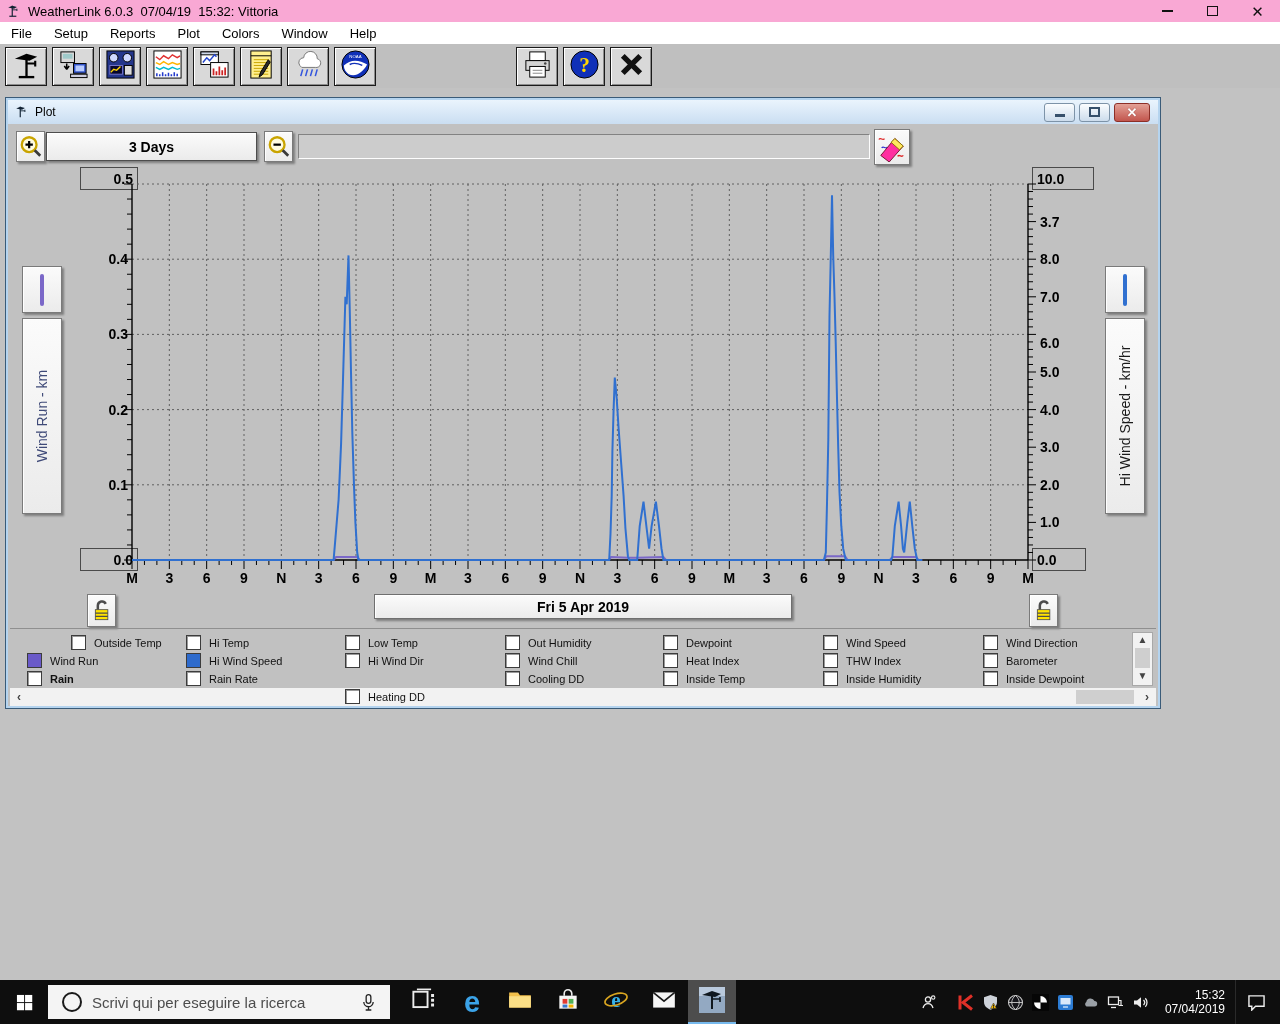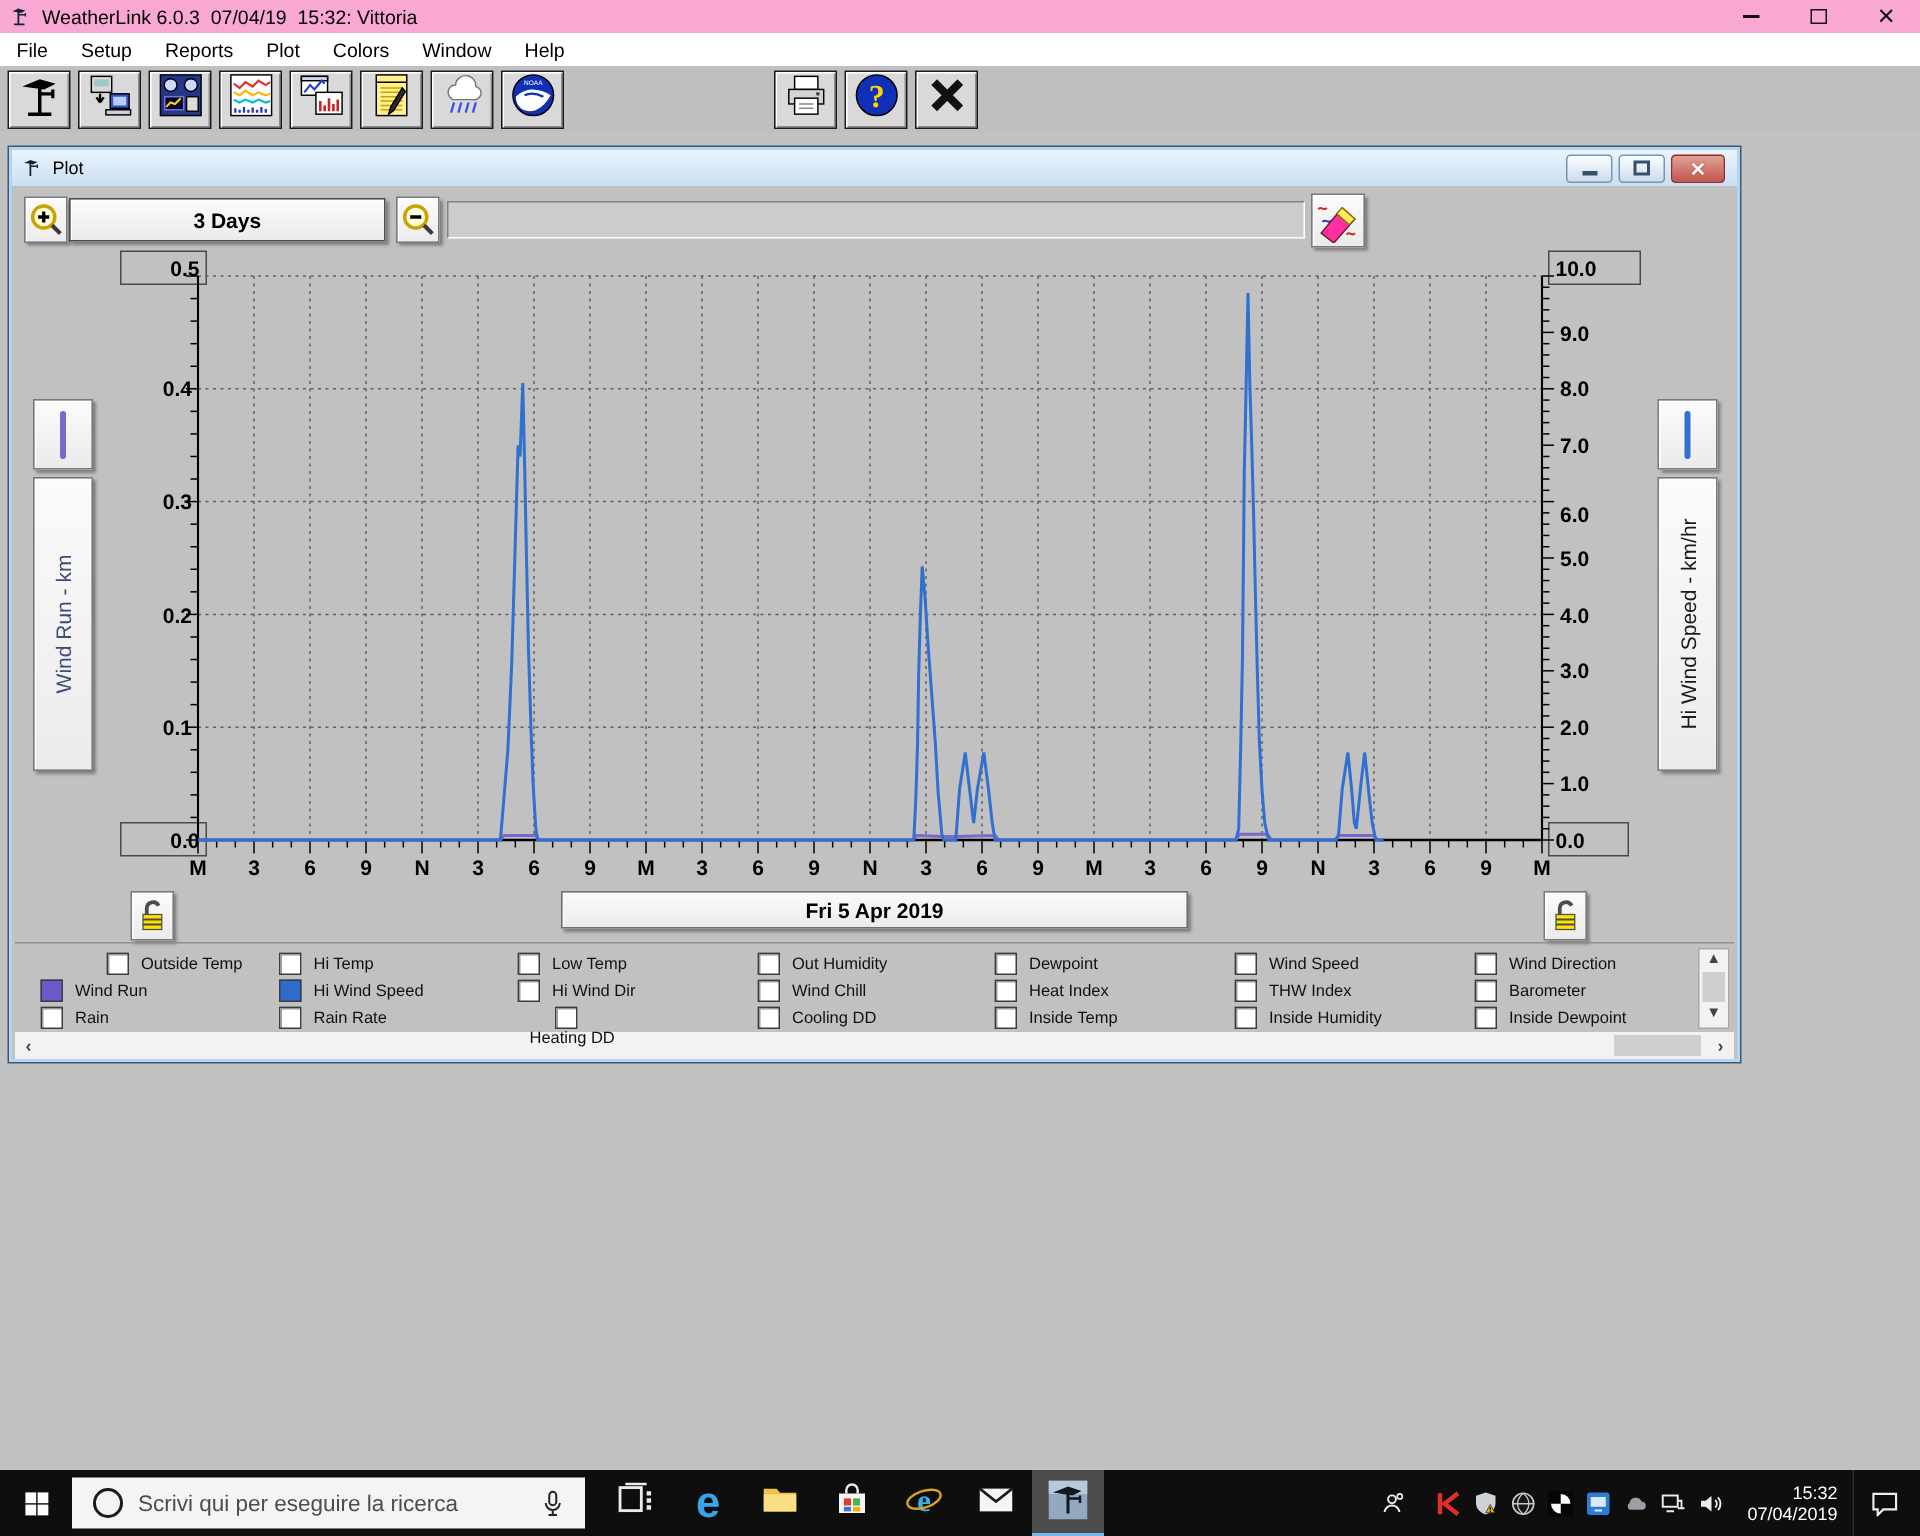--- a/index.html
+++ b/index.html
@@ -281,21 +281,21 @@
     <div id="box-left-max" class="axis-box">0.5</div>
     <div id="box-left-min" class="axis-box">0.0</div>
     <div id="box-right-max" class="axis-box">10.0</div>
     <div id="box-right-min" class="axis-box">0.0</div>
 
     <div id="tick-labels">
         <div class="ytick left" style="top: 151.2px;">0.4</div>
         <div class="ytick left" style="top: 226.4px;">0.3</div>
         <div class="ytick left" style="top: 301.6px;">0.2</div>
         <div class="ytick left" style="top: 376.8px;">0.1</div>
-        <div class="ytick right" style="top: 113.6px;">9.0</div>
+        <div class="ytick right" style="top: 113.6px;">3.7</div>
         <div class="ytick right" style="top: 151.2px;">8.0</div>
         <div class="ytick right" style="top: 188.8px;">7.0</div>
         <div class="ytick right" style="top: 235px;">6.0</div>
         <div class="ytick right" style="top: 264px;">5.0</div>
         <div class="ytick right" style="top: 301.6px;">4.0</div>
         <div class="ytick right" style="top: 339.2px;">3.0</div>
         <div class="ytick right" style="top: 376.8px;">2.0</div>
         <div class="ytick right" style="top: 414.4px;">1.0</div>
         <div class="xtick" style="left: 124px;">M</div>
         <div class="xtick" style="left: 161.333px;">3</div>
@@ -537,21 +537,21 @@
       <div class="scroll-arrow" style="position:absolute;right:0;">›</div>
     </div>
   <div class="cb-item" style="left: 19px; top: 535px; margin-left: 44px;">
         <div class="cb-box"></div>
         <span class="cb-label">Outside Temp</span>
       </div>
       <div class="cb-item" style="left: 19px; top: 553px;">
         <div class="cb-box" style="background: rgb(106, 90, 201); box-shadow: none;"></div>
         <span class="cb-label">Wind Run</span>
       </div>
-      <div class="cb-item" style="left: 19px; top: 571px;">
+      <div class="cb-item" style="left: 19px; top: 571px; font-weight: bold;">
         <div class="cb-box"></div>
         <span class="cb-label">Rain</span>
       </div>
       <div class="cb-item" style="left: 178px; top: 535px;">
         <div class="cb-box"></div>
         <span class="cb-label">Hi Temp</span>
       </div>
       <div class="cb-item" style="left: 178px; top: 553px;">
         <div class="cb-box" style="background: rgb(46, 107, 205); box-shadow: none;"></div>
         <span class="cb-label">Hi Wind Speed</span>
@@ -561,21 +561,21 @@
         <span class="cb-label">Rain Rate</span>
       </div>
       <div class="cb-item" style="left: 337px; top: 535px;">
         <div class="cb-box"></div>
         <span class="cb-label">Low Temp</span>
       </div>
       <div class="cb-item" style="left: 337px; top: 553px;">
         <div class="cb-box"></div>
         <span class="cb-label">Hi Wind Dir</span>
       </div>
-      <div class="cb-item" style="left: 337px; top: 571px; flex-direction: column;">
+      <div class="cb-item" style="left: 337px; top: 589px;">
         <div class="cb-box"></div>
         <span class="cb-label">Heating DD</span>
       </div>
       <div class="cb-item" style="left: 497px; top: 535px;">
         <div class="cb-box"></div>
         <span class="cb-label">Out Humidity</span>
       </div>
       <div class="cb-item" style="left: 497px; top: 553px;">
         <div class="cb-box"></div>
         <span class="cb-label">Wind Chill</span>

